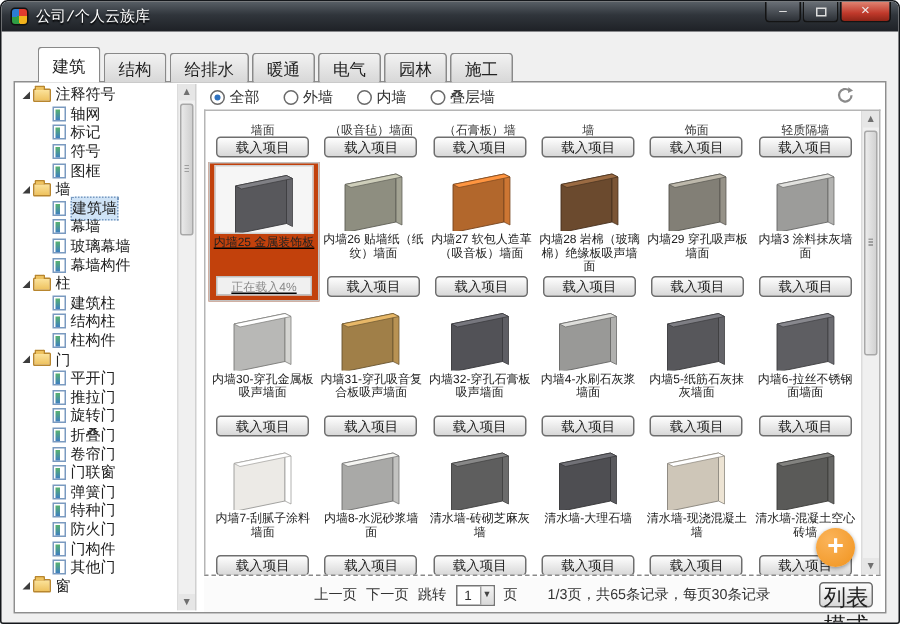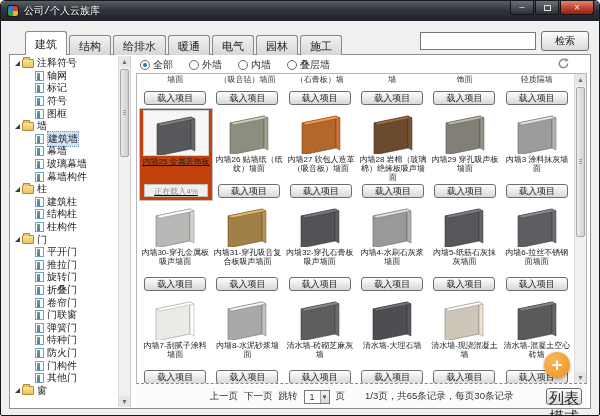--- a/index.html
+++ b/index.html
@@ -65,21 +65,21 @@
   
   .grid-panel { position:absolute; left:126px; top:18px; right:3px; bottom:24px; background:#fff;
     border:1px solid #b5b5b5; border-bottom:1px dashed #8a8a8a; overflow:hidden; }
   .grid-body { position:absolute; left:2px; right:13px; top:0; bottom:0; }
   .grid-scroll { position:absolute; right:0; top:0; bottom:0; width:12px; background:#f0f0f0; border-left:1px solid #dcdcdc; }
   .grid-scroll .thumb { position:absolute; left:1px; right:1px; top:13px; height:150px;
     background:linear-gradient(90deg,#ececec,#d2d2d2); border:1px solid #a8a8a8; border-radius:2px; }
   .grid-row { display:flex; }
   .grid-row.partial { height:34px; }
   .grid-row.full { height:93px; }
-  .card { flex:1 1 0; display:flex; flex-direction:column; align-items:center; justify-content:space-between;
+  .card { flex:1 1 0; display:flex; flex-direction:column; align-items:center; justify-content:flex-end;
     padding:1px 2px 3px; position:relative; }
   .card.selected { background:#c2410c; border:1px solid #c2c2c2;text-decoration:underline; }
   .frag { font-size:8px; color:#333; line-height:9px; max-width:70px; overflow:hidden; white-space:nowrap; }
   .thumb-box { width:62px; height:46px; display:flex; align-items:center; justify-content:center; }
   .card.selected .thumb-box { background:#f6f6f6; border:1px solid #cfcfcf; width:66px; }
   .card-label { font-size:8px; line-height:9px; color:#222; text-align:center; height:27px; overflow:hidden; margin:1px 0 2px; max-width:72px; }
   .load-btn { width:62px; height:14px; font-size:9px; line-height:11px; color:#222;
     background:linear-gradient(#fefefe,#d8d8d8); border:1px solid #6e6e6e; border-radius:3px; }
   .progress-box { width:64px; height:14px; font-size:8px; color:#8a8a8a; text-align:center; line-height:13px;
     background:#f0f0f0; border:1px solid #c0c0c0; overflow:hidden; white-space:nowrap; }
@@ -118,24 +118,20 @@
   <div class="tabbar" id="tabbar">
       <div class="tab selected">建筑</div>
       <div class="tab">结构</div>
       <div class="tab">给排水</div>
       <div class="tab">暖通</div>
       <div class="tab">电气</div>
       <div class="tab">园林</div>
       <div class="tab">施工</div>
     </div>
 
-  <div class="top-right">
-    <input class="search-input" value="" style="">
-    <button class="search-btn">检索</button>
-  </div>
 
   <div class="page">
 
     <div class="tree-panel">
       <div class="tree-rows" id="tree">
           <div class="tree-row">
             <span class="indent0"></span>
             <span class="tw-arrow"></span>
             <span class="folder-icon"></span>
             <span class="tree-label">注释符号</span>

